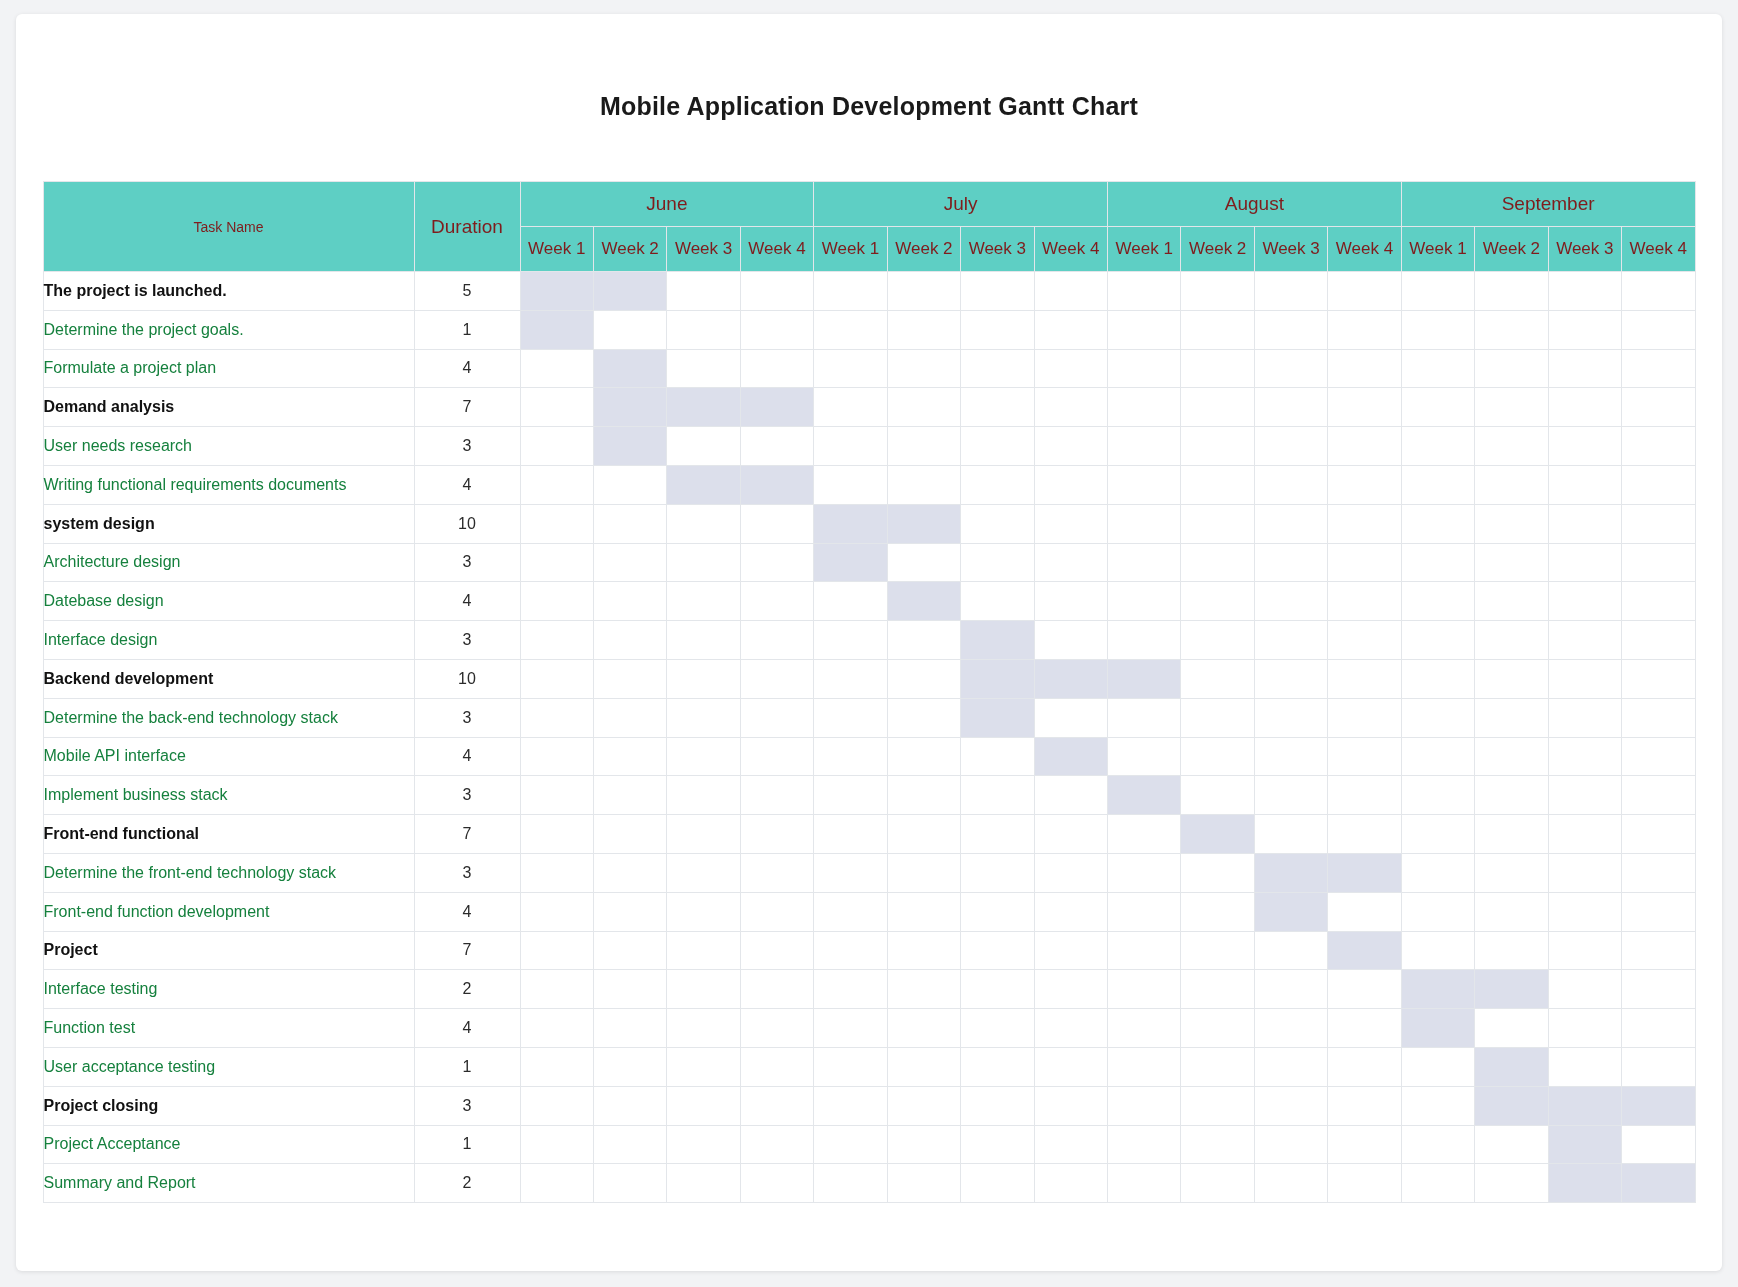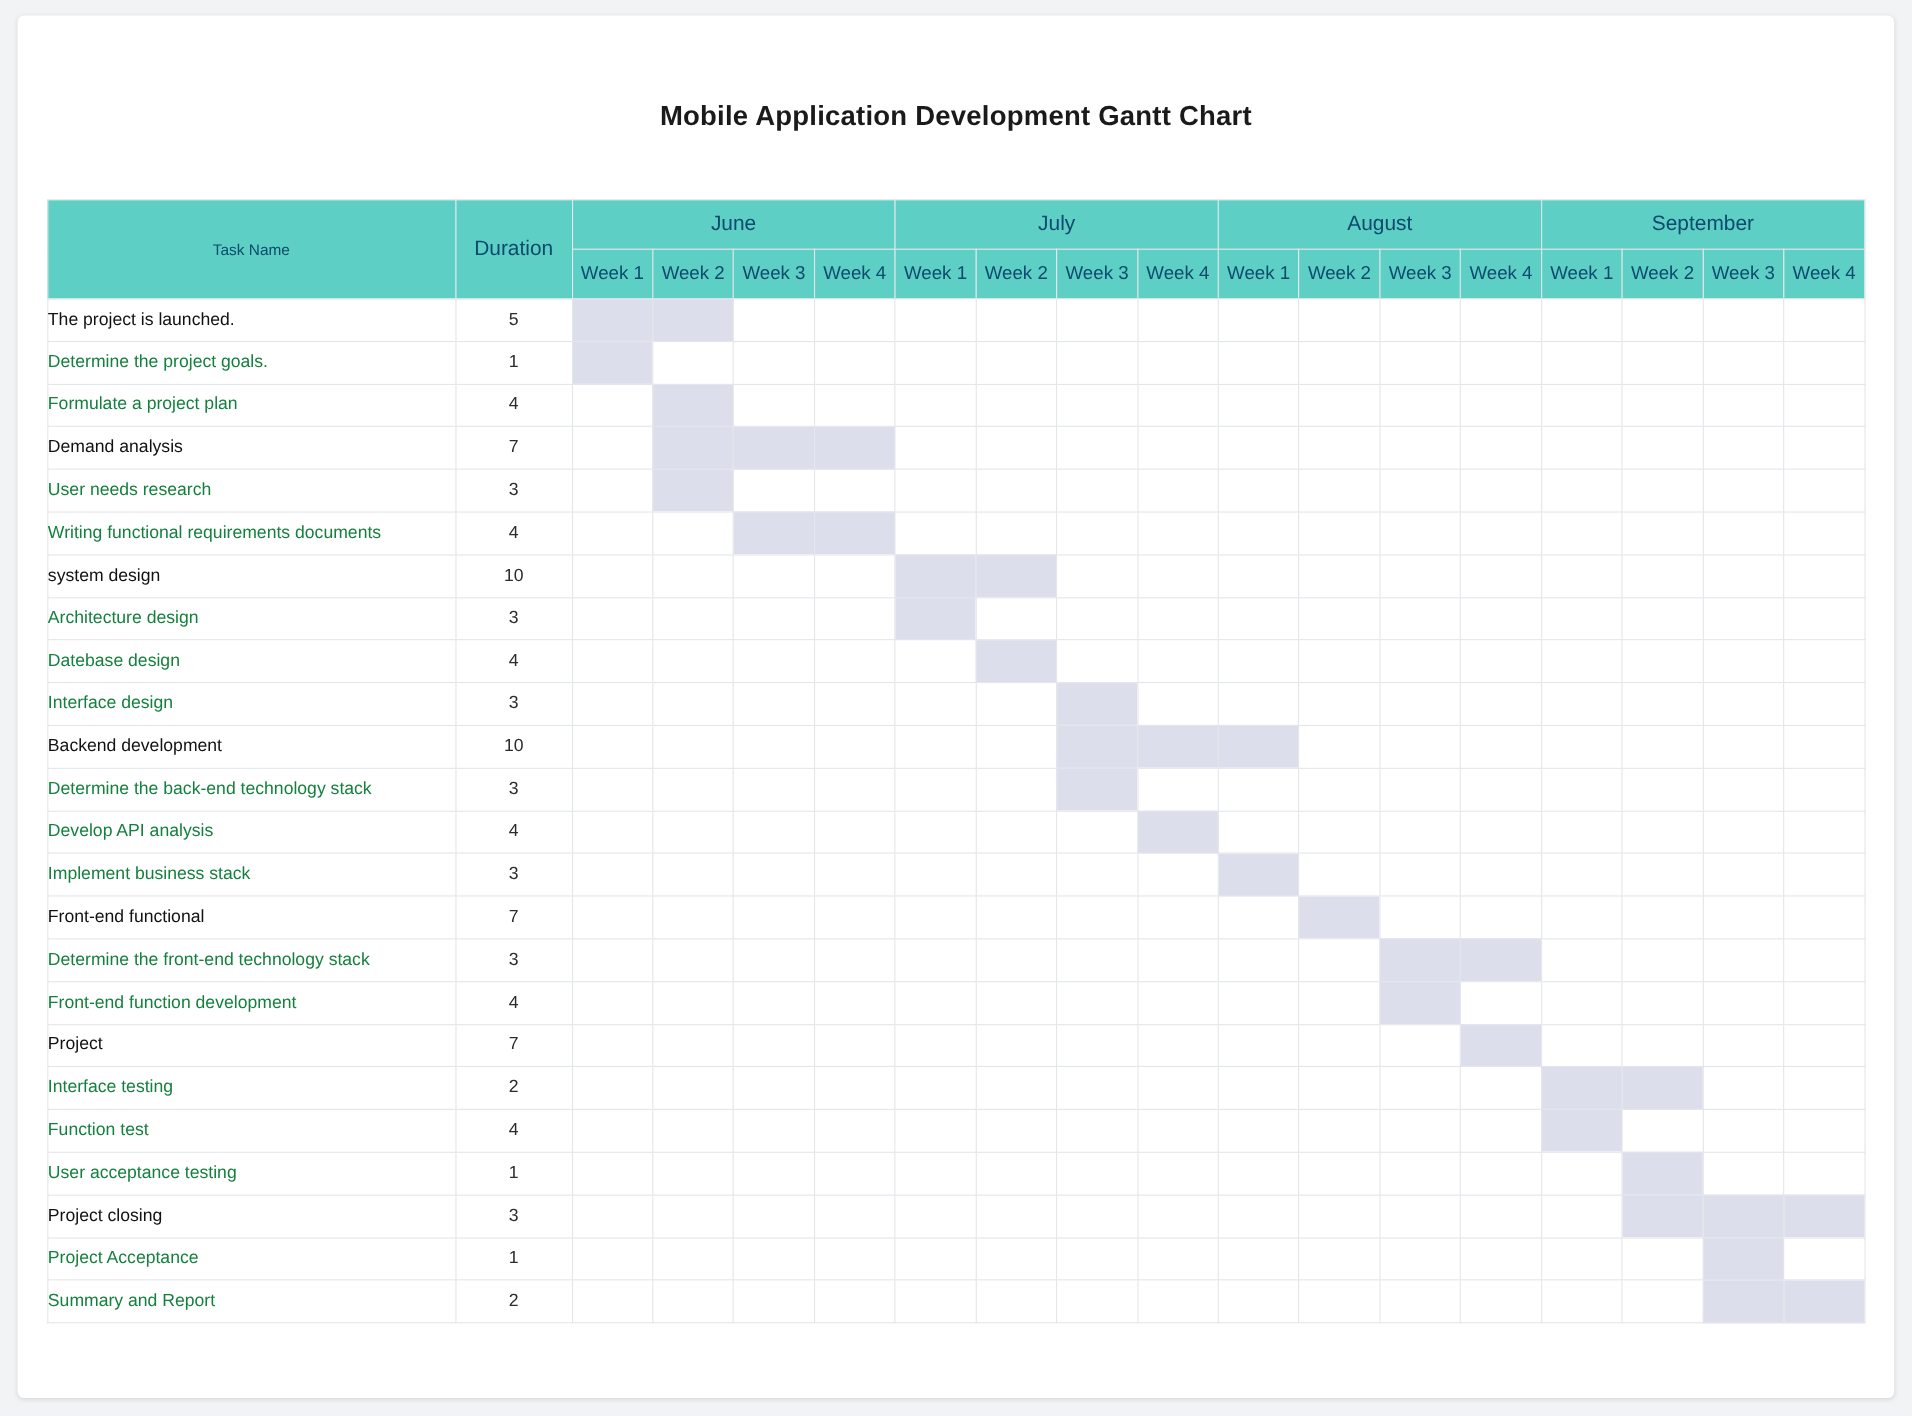--- a/index.html
+++ b/index.html
@@ -44,21 +44,21 @@
     border-collapse: collapse;
     width: 100%;
     table-layout: fixed;
   }
   table.gantt th, table.gantt td {
     border: 1px solid #e3e6ea;
     padding: 0;
   }
   thead th {
     background: #5ecfc4;
-    color: #0c4a6e;
+    color: #7f1d1d;
     font-weight: 400;
     border: 1px solid #5ecfc4;
   }
   th.task-head {
     width: 370px;
     font-size: 14px;
     height: 88px;
     vertical-align: middle;
   }
   th.dur-head {
@@ -84,21 +84,21 @@
   tbody td {
     height: 37.8px;
   }
   td.task-name {
     font-size: 16px;
     color: #15803d;
     padding-left: 10px;
     text-align: left;
     border-left: 1px solid #e3e6ea;
   }
-  td.task-name.bold { font-weight: 400; color: #111; }
+  td.task-name.bold { font-weight: 700; color: #111; }
   td.duration {
     font-size: 16px;
     color: #2b2b2b;
     text-align: center;
   }
   td.cell { background: #ffffff; }
   td.cell.filled { background: #dcdfeb; }
   tbody tr td { border-color: #e8eaee; }
 </style>
 </head>
@@ -373,21 +373,21 @@
               <td class="cell"></td>
               <td class="cell"></td>
               <td class="cell"></td>
               <td class="cell"></td>
               <td class="cell"></td>
               <td class="cell"></td>
               <td class="cell"></td>
               <td class="cell"></td>
             </tr>
             <tr>
-              <td class="task-name">Develop API analysis</td>
+              <td class="task-name">Mobile API interface</td>
               <td class="duration">4</td>
               <td class="cell"></td>
               <td class="cell"></td>
               <td class="cell"></td>
               <td class="cell"></td>
               <td class="cell"></td>
               <td class="cell"></td>
               <td class="cell"></td>
               <td class="cell filled"></td>
               <td class="cell"></td>

